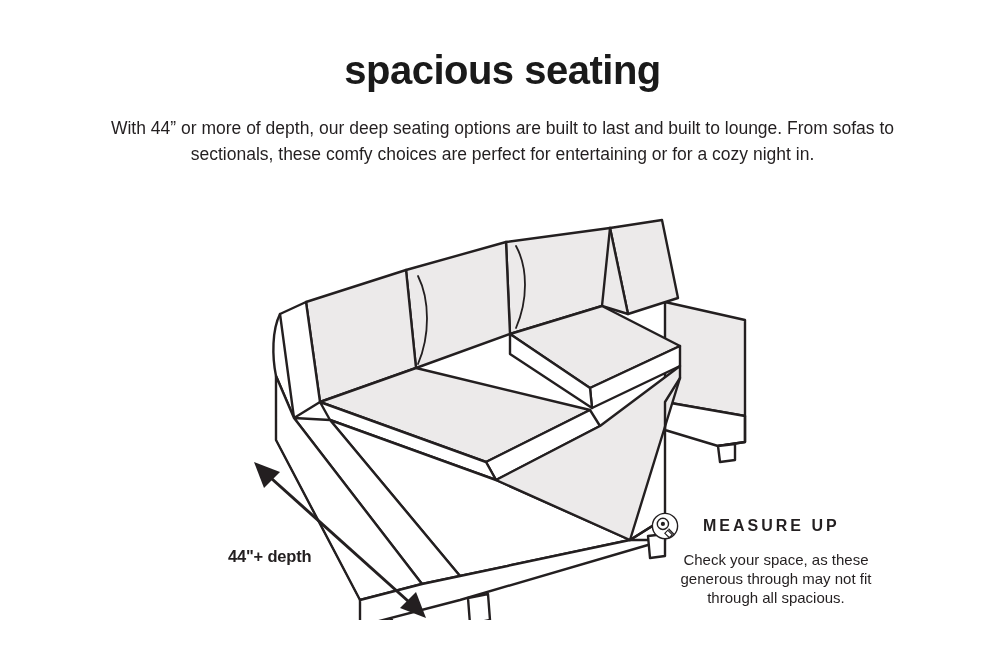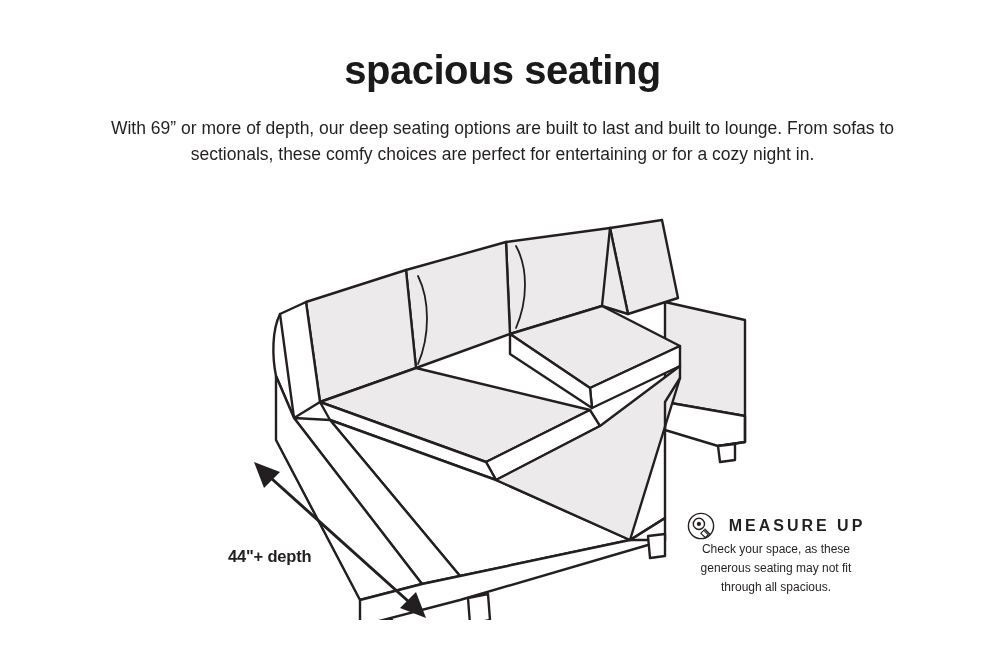--- a/index.html
+++ b/index.html
@@ -63,49 +63,49 @@
   .measure-block {
     position: absolute;
     right: 30px;
     top: 512px;
     width: 250px;
     text-align: center;
   }
   .measure-head {
     display: flex;
     align-items: center;
-    justify-content: center;
-    gap: 14px;
+    gap: 24px;
+    margin-bottom: 10px;
   }
   .measure-title {
     font-size: 16px;
     font-weight: bold;
     letter-spacing: 3px;
     color: #231f20;
   }
   .measure-note {
-    font-size: 12px;
+    font-size: 15px;
     line-height: 19px;
     color: #231f20;
     text-align: center;
   }
   .tape-icon {
     width: 28px;
     height: 28px;
     display: block;
   }
 </style>
 </head>
 <body>
 
 <div class="page">
 
   <div class="headline">spacious seating</div>
 
-  <div class="subcopy">With 69” or more of depth, our deep seating options are built to last and built to lounge. From sofas to sectionals, these comfy choices are perfect for entertaining or for a cozy night in.</div>
+  <div class="subcopy">With 44” or more of depth, our deep seating options are built to last and built to lounge. From sofas to sectionals, these comfy choices are perfect for entertaining or for a cozy night in.</div>
 
   <div class="illustration">
     <svg width="600" height="440" viewBox="0 0 600 440" fill="none" xmlns="http://www.w3.org/2000/svg">
       <g stroke="#231f20" stroke-width="2.4" stroke-linejoin="round" stroke-linecap="round" fill="#ffffff">
 
         <path d="M455 122 L535 140 L535 236 L455 222 Z" fill="#eceaea"></path>
         <path d="M455 222 L535 236 L535 262 L508 266 L455 250 Z" fill="#ffffff"></path>
         <path d="M508 266 L535 262 L535 236" fill="none"></path>
 
         <path d="M400 48 L452 40 L468 118 L418 134 Z" fill="#eceaea"></path>
@@ -165,18 +165,18 @@
         <circle cx="20" cy="20" r="18" stroke="#231f20" stroke-width="2" fill="#ffffff"></circle>
         <circle cx="17" cy="17" r="8" stroke="#231f20" stroke-width="2" fill="#ffffff"></circle>
         <circle cx="17" cy="17" r="3" fill="#231f20"></circle>
         <path d="M25 24 L33 32" stroke="#231f20" stroke-width="2"></path>
         <rect x="24" y="26" width="9" height="6" transform="rotate(45 24 26)" stroke="#231f20" stroke-width="1.6" fill="#ffffff"></rect>
       </svg>
       <span class="measure-title">MEASURE UP</span>
     </div>
     <div class="measure-note">
       <div>Check your space, as these</div>
-      <div>generous seating may not fit</div>
+      <div>generous through may not fit</div>
       <div>through all spacious.</div>
     </div>
   </div>
 
 </div>
 
 </body></html>

